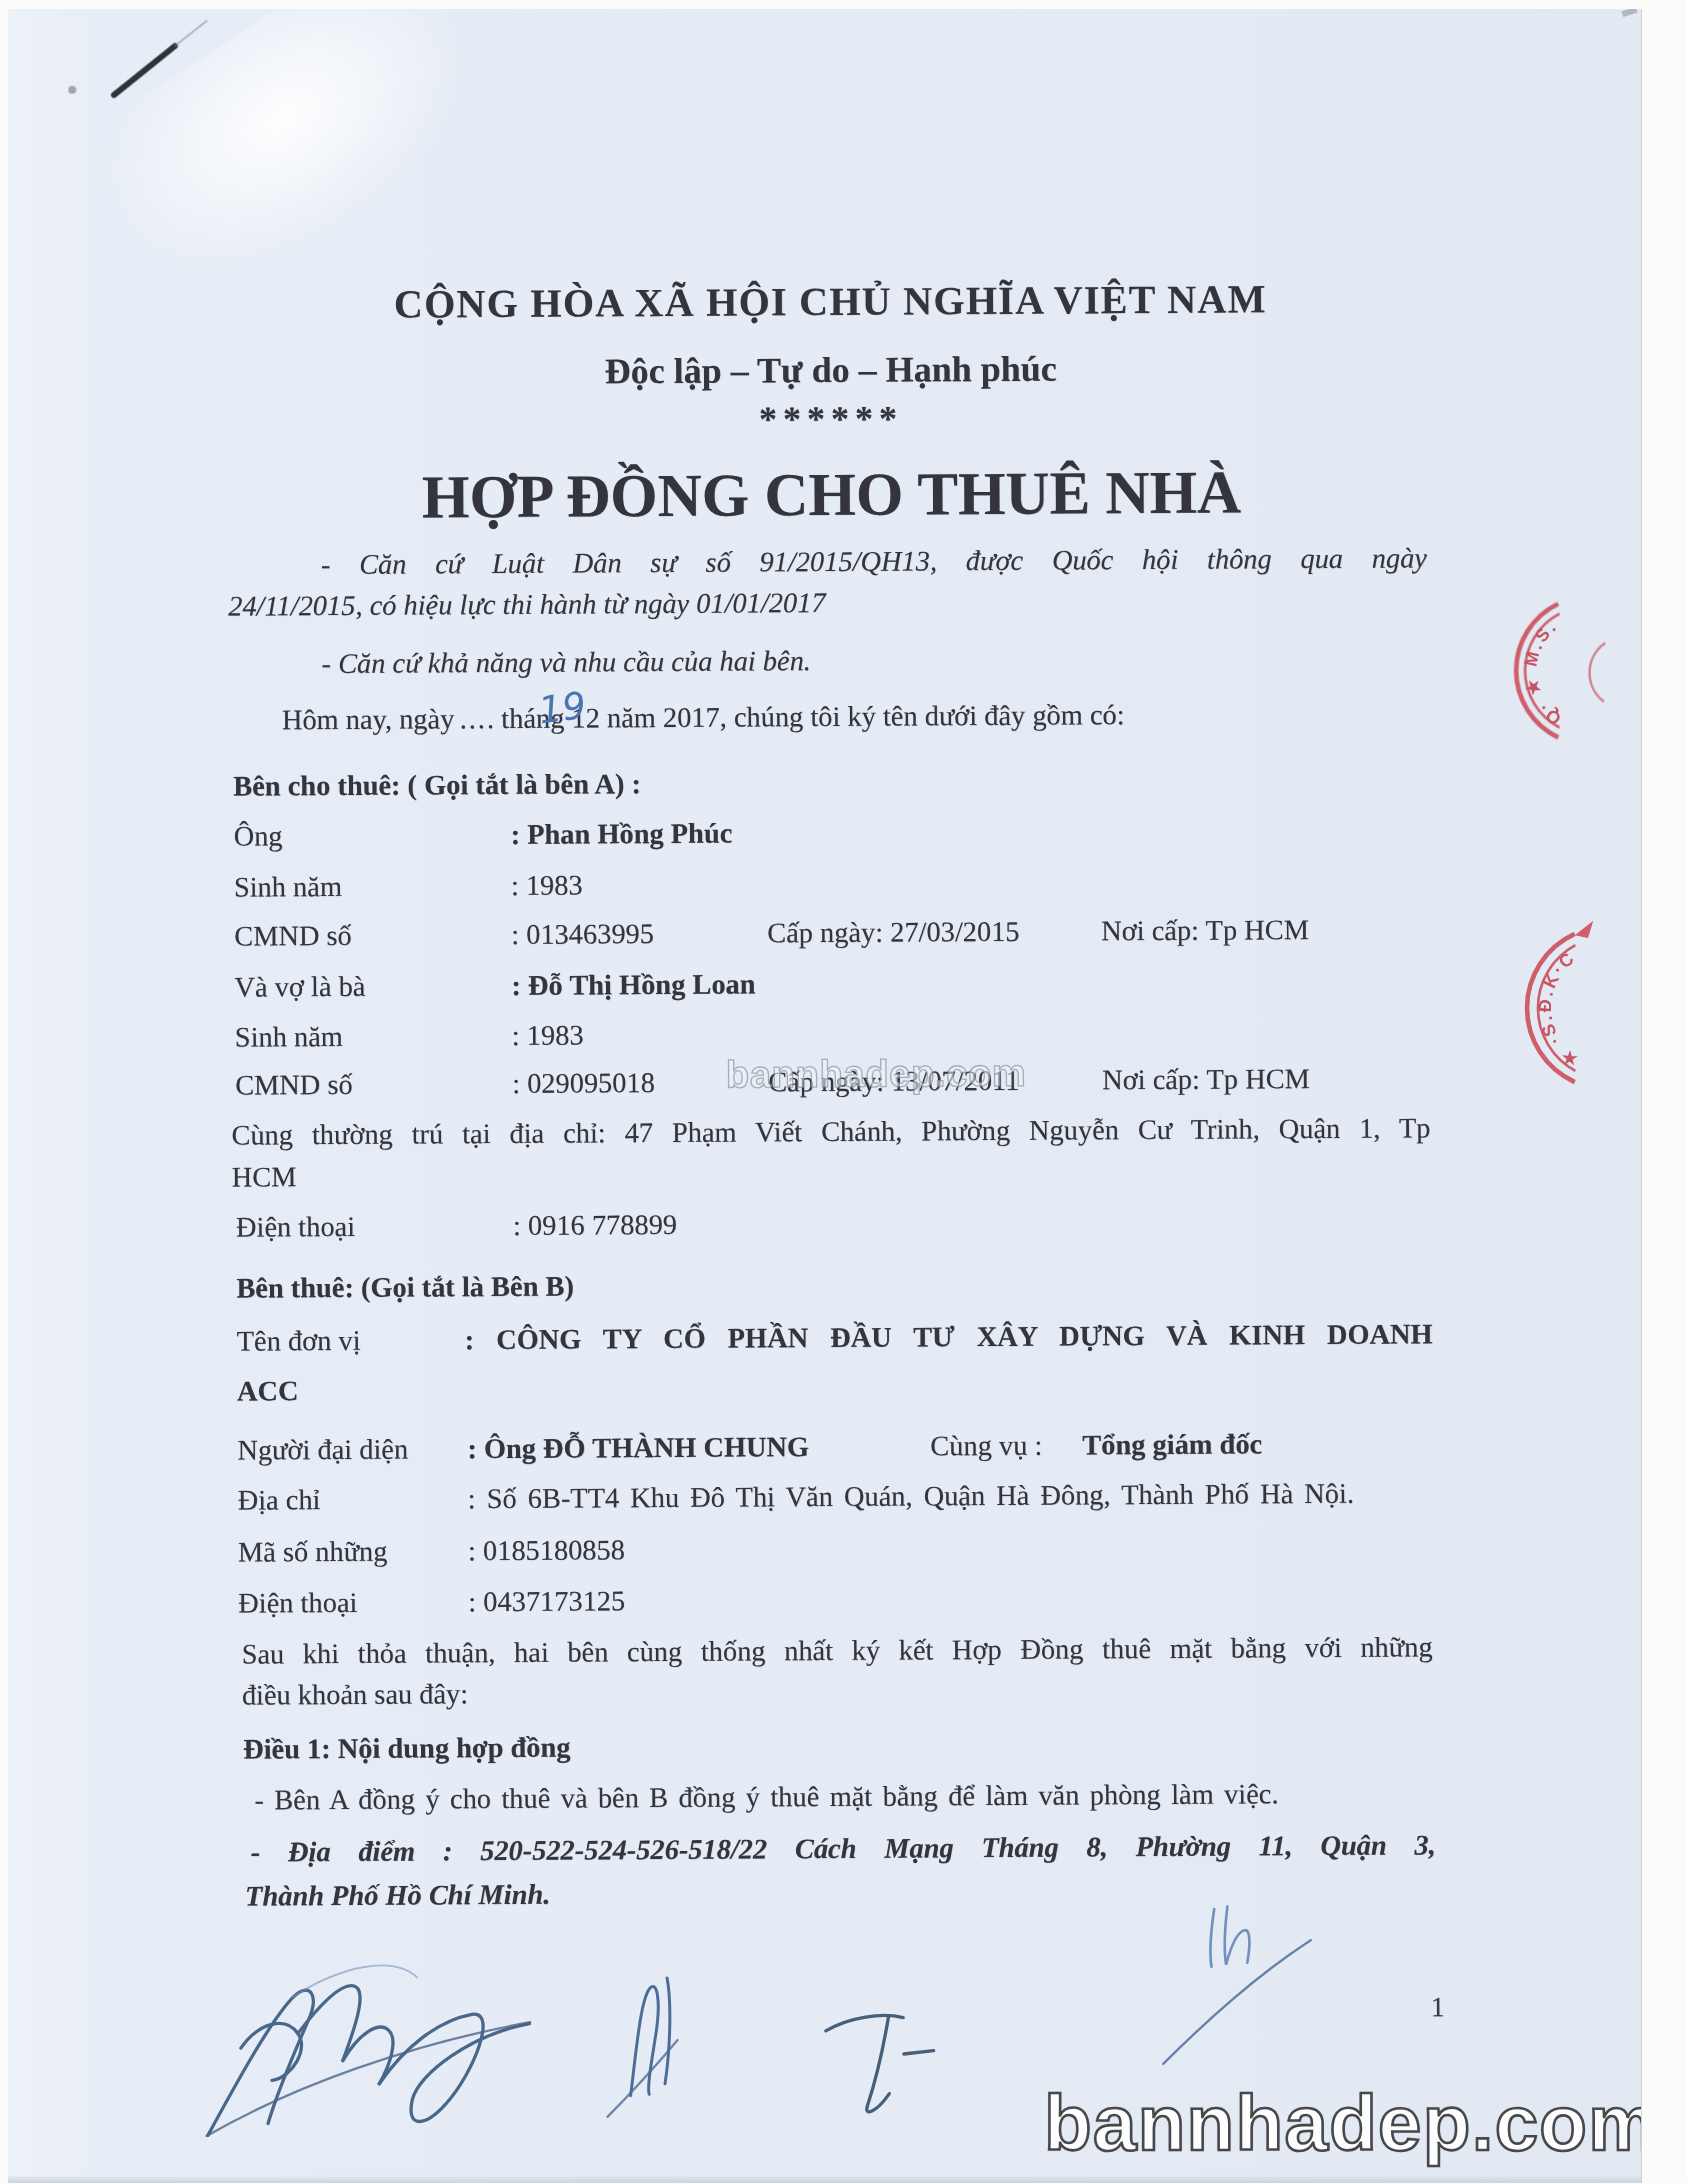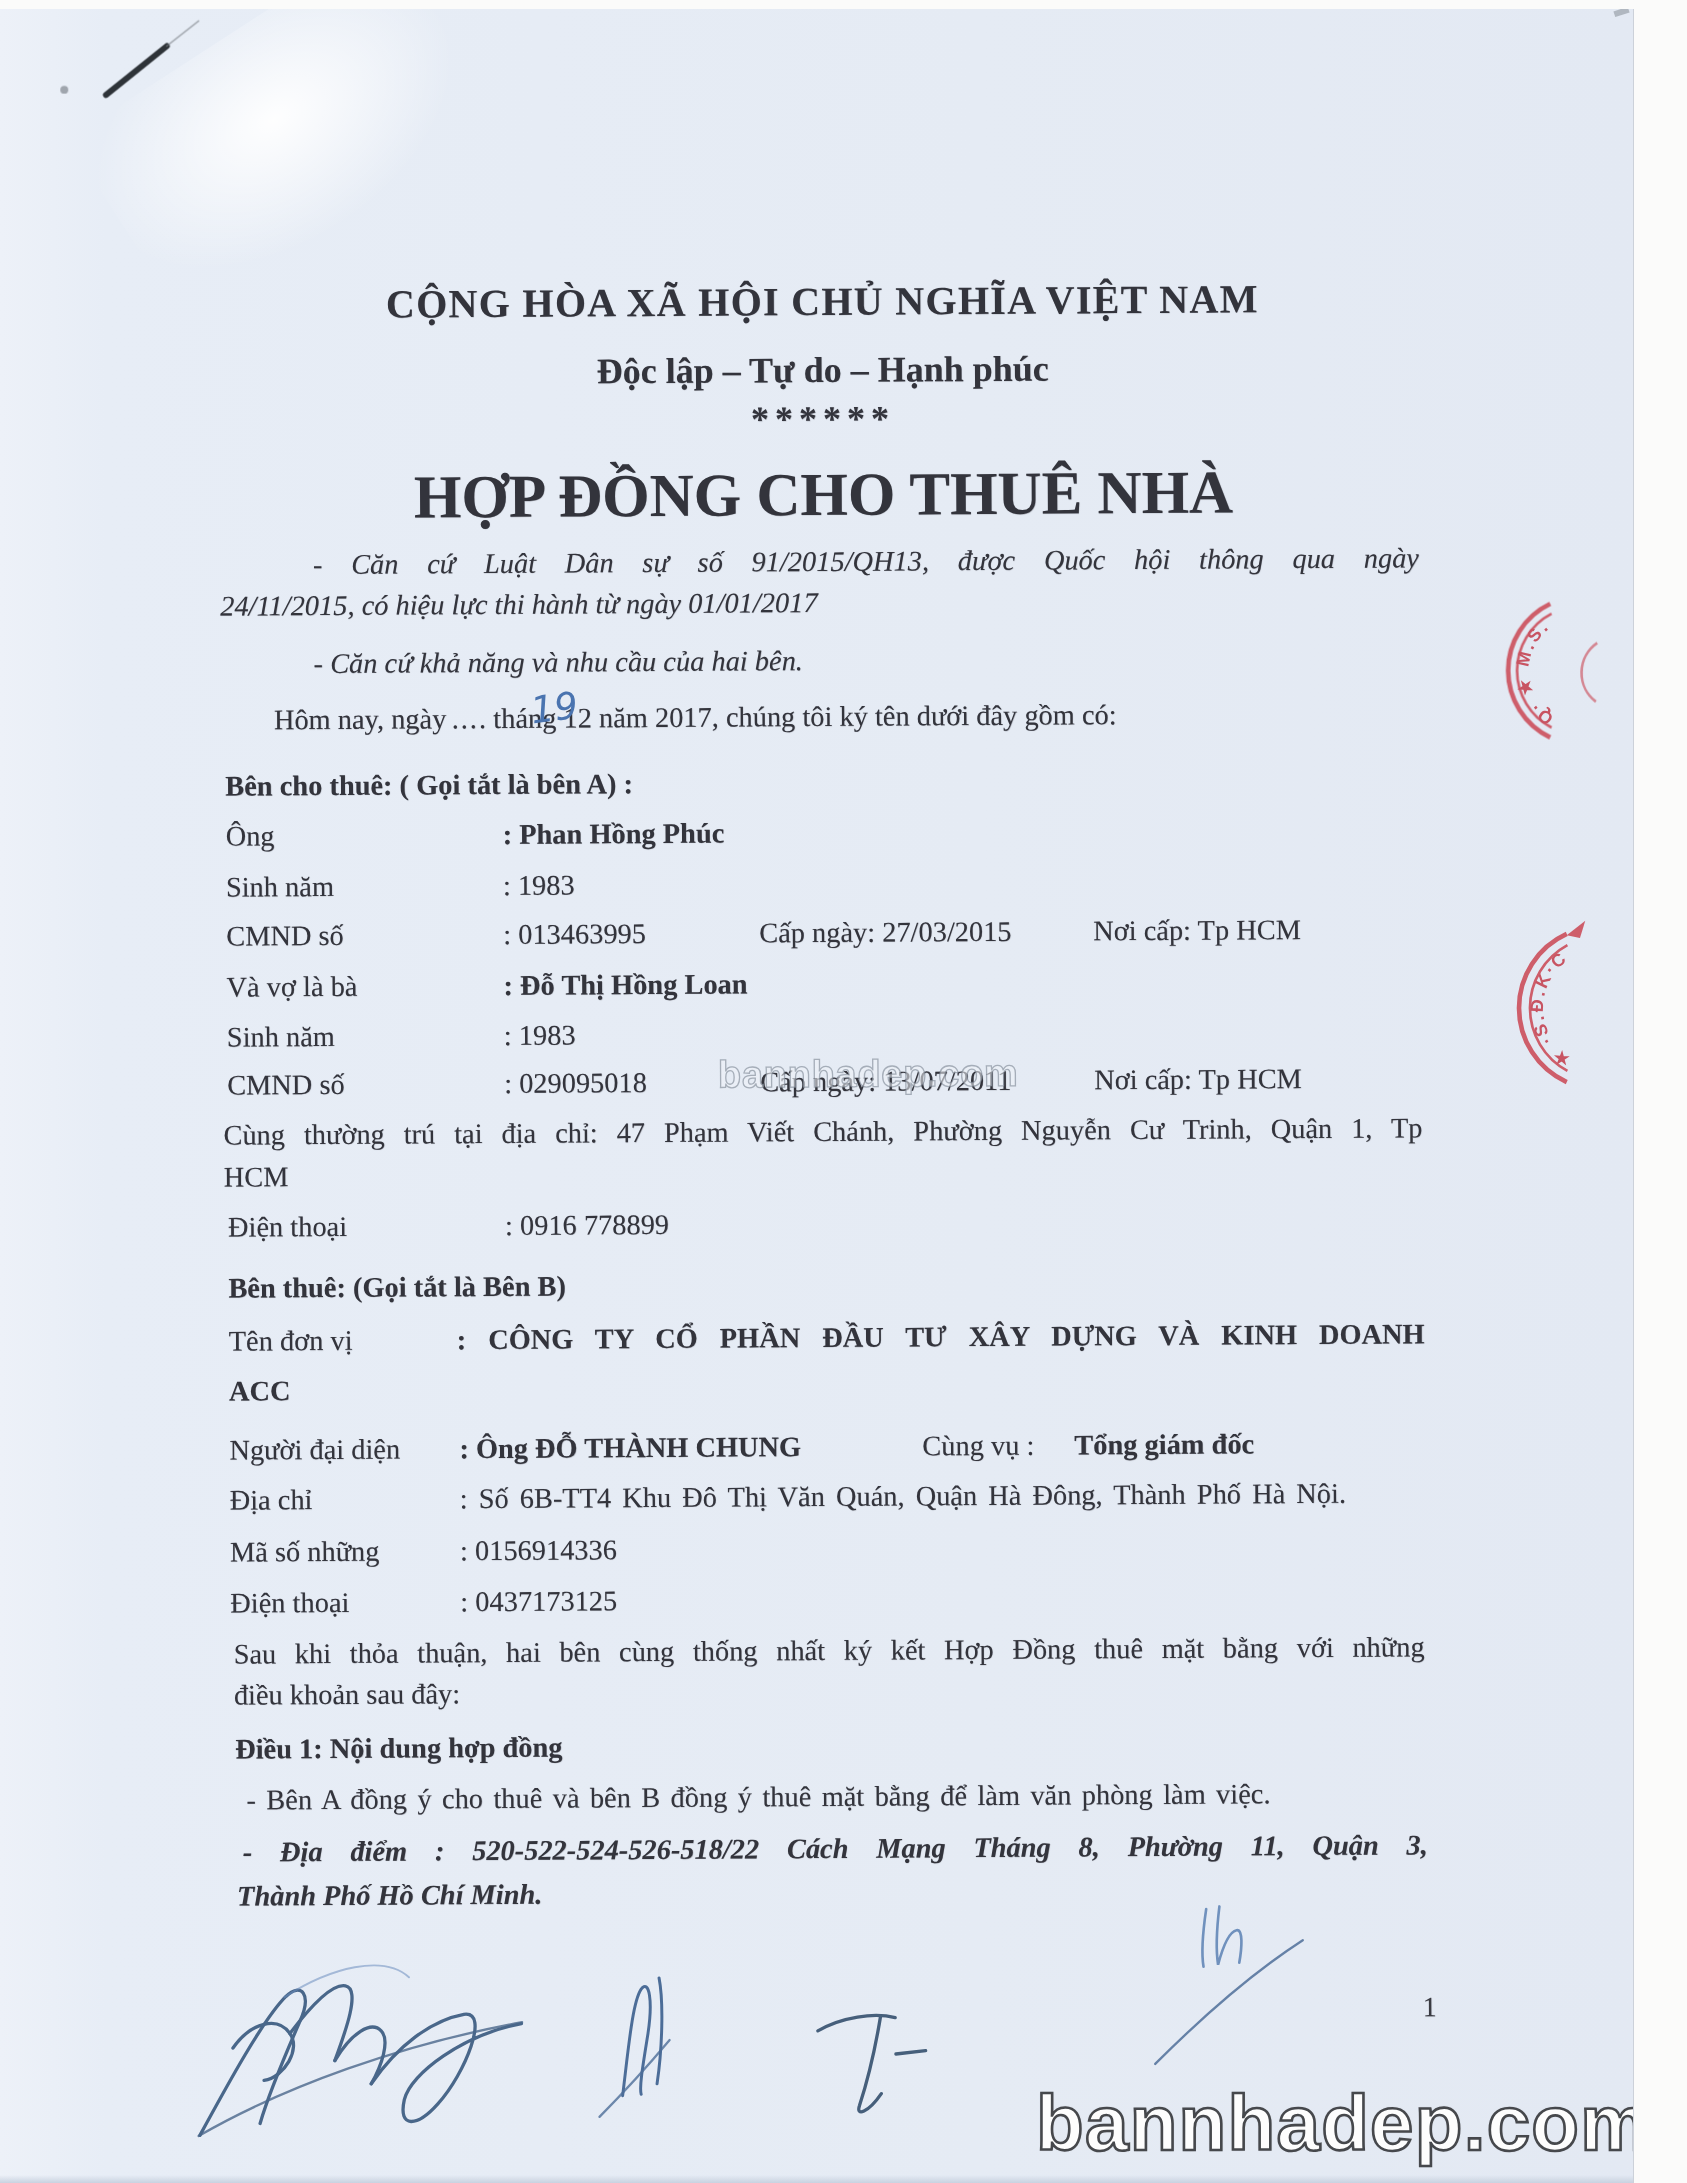--- a/index.html
+++ b/index.html
@@ -2,21 +2,21 @@
 <html style="font-size:10.6px"><head>
 <meta charset="utf-8">
 <style>
   html,body{margin:0;padding:0;}
   body{
     width:1687px;height:2183px;position:relative;overflow:hidden;
     background:#fbfbfa;
     font-family:"Liberation Serif", serif;
   }
   .page{
-    position:absolute;left:0;top:9.3px;width:1633px;height:2174px;
+    position:absolute;left:8px;top:9.3px;width:1633px;height:2174px;
     background:linear-gradient(90deg,#edf1f8 0px,#e7edf6 106px,#e5ebf4 60%,#e3e9f3 100%);
     border-right:1.3px solid #ccd1d9;
     overflow:hidden;
   }
   .page::after{
     content:'';position:absolute;left:0;right:0;bottom:0;height:8px;
     background:linear-gradient(180deg,rgba(201,210,224,0),#c9d2e0);
   }
   .crease{
     position:absolute;left:99px;top:0px;width:410px;height:238px;
@@ -143,21 +143,21 @@
       <span class="cell b" style="left:457px">: Ông ĐỖ THÀNH CHUNG</span>
       <span class="cell" style="left:920px">Cùng vụ :</span>
       <span class="cell b" style="left:1072px">Tổng giám đốc</span>
     </div>
     <div class="line" style="top:1472px">
       <span class="cell" style="left:227px">Địa chỉ</span>
       <span class="cell" style="left:457px;word-spacing:4px">: Số 6B-TT4 Khu Đô Thị Văn Quán, Quận Hà Đông, Thành Phố Hà Nội.</span>
     </div>
     <div class="line" style="top:1524px">
       <span class="cell" style="left:227px">Mã số những</span>
-      <span class="cell" style="left:457px">: 0156914336</span>
+      <span class="cell" style="left:457px">: 0185180858</span>
     </div>
     <div class="line" style="top:1575px">
       <span class="cell" style="left:227px">Điện thoại</span>
       <span class="cell" style="left:457px">: 0437173125</span>
     </div>
 
     <div class="line just" style="top:1626px;left:230px;width:1191px">Sau khi thỏa thuận, hai bên cùng thống nhất ký kết Hợp Đồng thuê mặt bằng với những</div>
     <div class="line" style="top:1667px;left:230px">điều khoản sau đây:</div>
 
     <div class="line b" style="top:1721px;left:231px">Điều 1: Nội dung hợp đồng</div>

